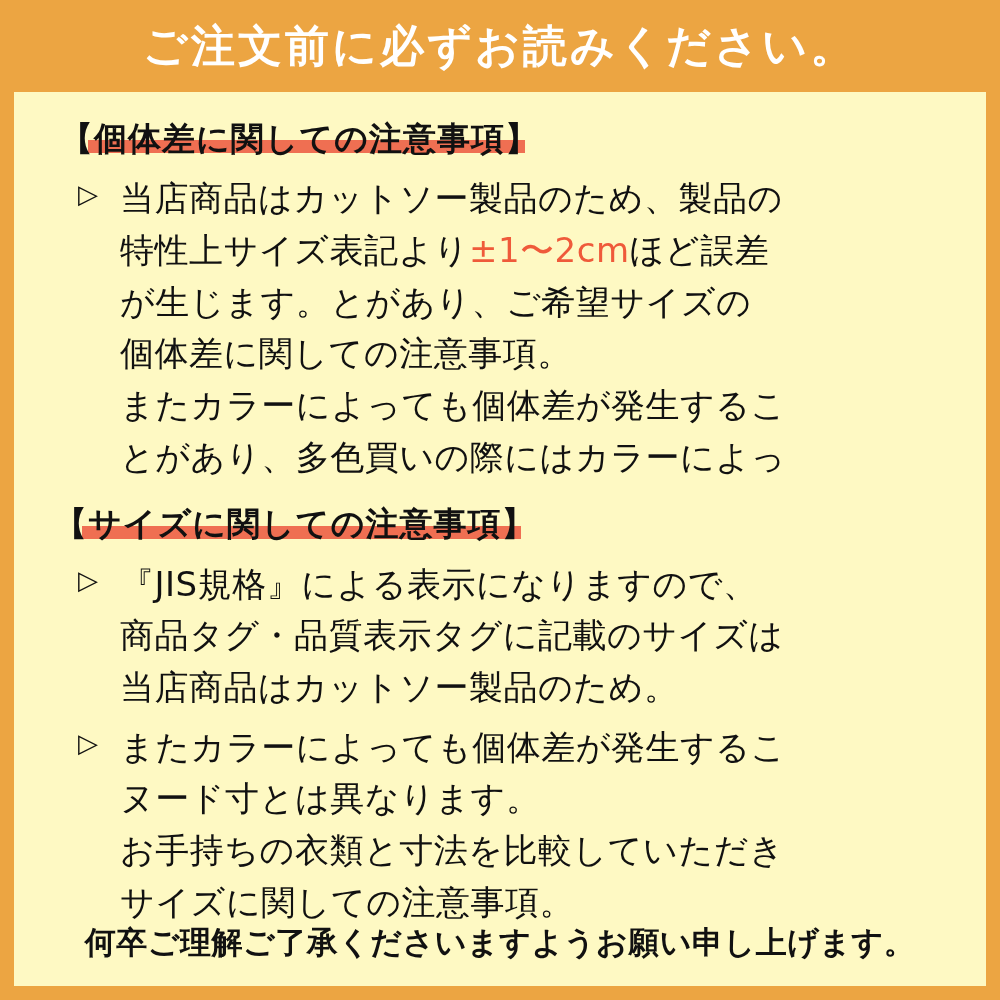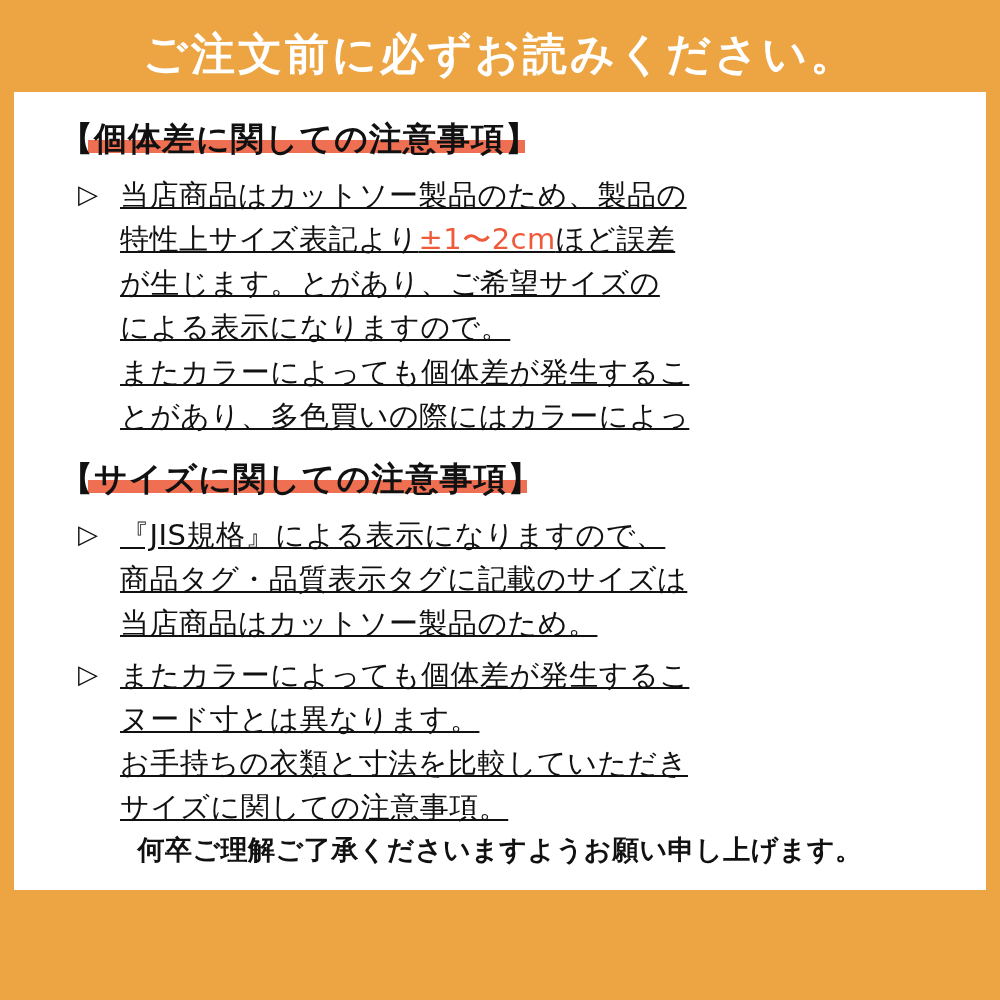--- a/index.html
+++ b/index.html
@@ -16,43 +16,43 @@
   .page {
     position: relative;
     width: 1000px;
     height: 1000px;
     background: #eca542;
     box-sizing: border-box;
   }
   .header {
     position: absolute;
     left: 0;
-    top: 8px;
+    top: 0;
     width: 1000px;
     height: 92px;
     display: flex;
     align-items: center;
     justify-content: center;
     box-sizing: border-box;
   }
   .header-title {
     color: #ffffff;
     font-size: 44px;
     font-weight: bold;
     letter-spacing: 3px;
     line-height: 1;
     white-space: nowrap;
   }
   .sheet {
     position: absolute;
     left: 14px;
     top: 92px;
     width: 972px;
-    height: 798px;
-    background: #ffffff;
+    height: 894px;
+    background: #fef9c3;
     box-sizing: border-box;
     padding: 26px 40px 0 40px;
   }
   .section-heading {
     font-size: 33px;
     font-weight: bold;
     color: #111111;
     position: relative;
     display: inline-block;
     letter-spacing: 1px;
@@ -67,57 +67,56 @@
     bottom: 6px;
     height: 13px;
     background: #ef6f52;
     z-index: 0;
   }
   .section-heading .txt {
     position: relative;
     z-index: 1;
   }
   .heading-1 { margin-left: 6px; }
-  .heading-2 { margin-left: 6px; margin-top: 20px; }
+  .heading-2 { margin-top: 20px; }
 
   .bullet-block {
     display: flex;
     align-items: flex-start;
     margin: 8px 0 0 24px;
   }
   .bullet-mark {
     flex: 0 0 auto;
     font-size: 26px;
     color: #111111;
     line-height: 1.52;
     width: 42px;
     text-align: left;
     padding-top: 2px;
   }
   .bullet-body {
     flex: 1 1 auto;
-    font-size: 29px;
+    font-size: 34px;
     color: #111111;
     line-height: 1.52;
     letter-spacing: 0.5px;
-    text-decoration: underline;
   }
   .bullet-body p {
     margin: 0;
   }
   .accent {
     color: #ef5a3a;
   }
   .footer-line {
     position: absolute;
     left: 0;
     right: 0;
     bottom: 22px;
     text-align: center;
-    font-size: 27px;
+    font-size: 31px;
     font-weight: bold;
     color: #111111;
     letter-spacing: 0.5px;
   }
 </style>
 </head>
 <body>
 
 <div class="page">
 
@@ -131,21 +130,21 @@
       <span class="hl"></span>
       <span class="txt">【個体差に関しての注意事項】</span>
     </div>
 
     <div class="bullet-block">
       <div class="bullet-mark">▷</div>
       <div class="bullet-body">
         <p>当店商品はカットソー製品のため、製品の</p>
         <p><span>特性上サイズ表記より</span><span class="accent">±1〜2cm</span><span>ほど誤差</span></p>
         <p>が生じます。とがあり、ご希望サイズの</p>
-        <p>による表示になりますので。</p>
+        <p>個体差に関しての注意事項。</p>
         <p>またカラーによっても個体差が発生するこ</p>
         <p>とがあり、多色買いの際にはカラーによっ</p>
       </div>
     </div>
 
     <div class="section-heading heading-2">
       <span class="hl"></span>
       <span class="txt">【サイズに関しての注意事項】</span>
     </div>
 

